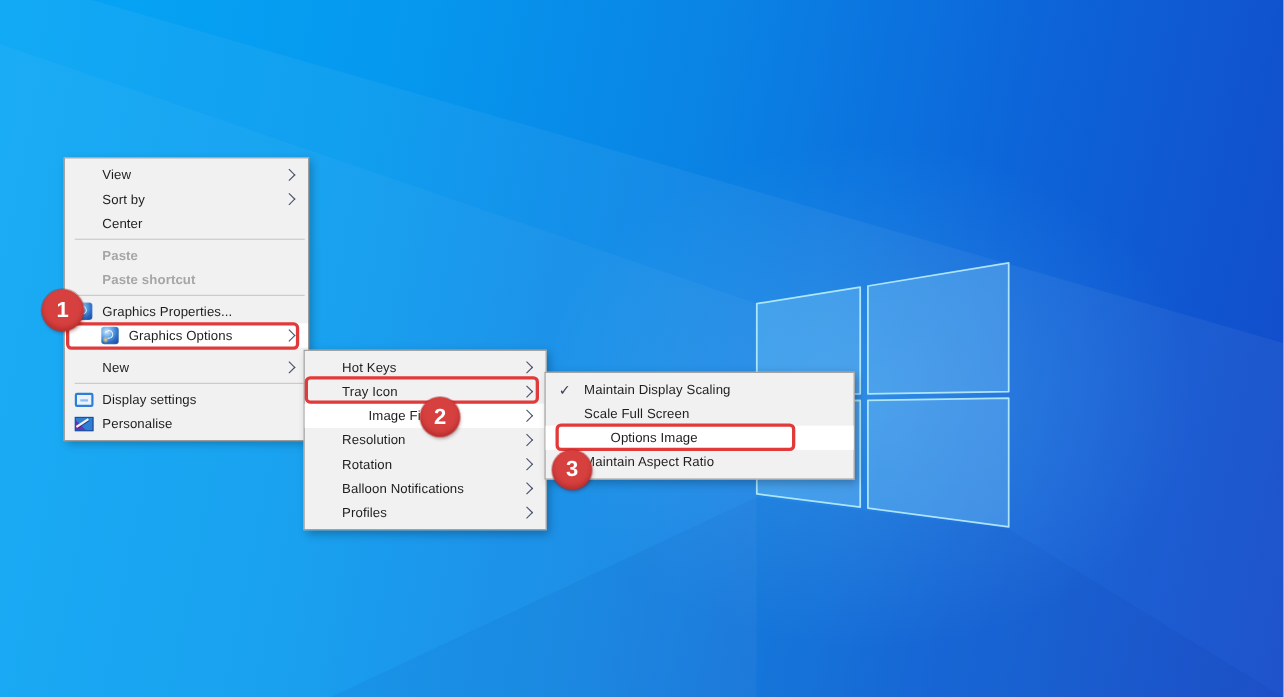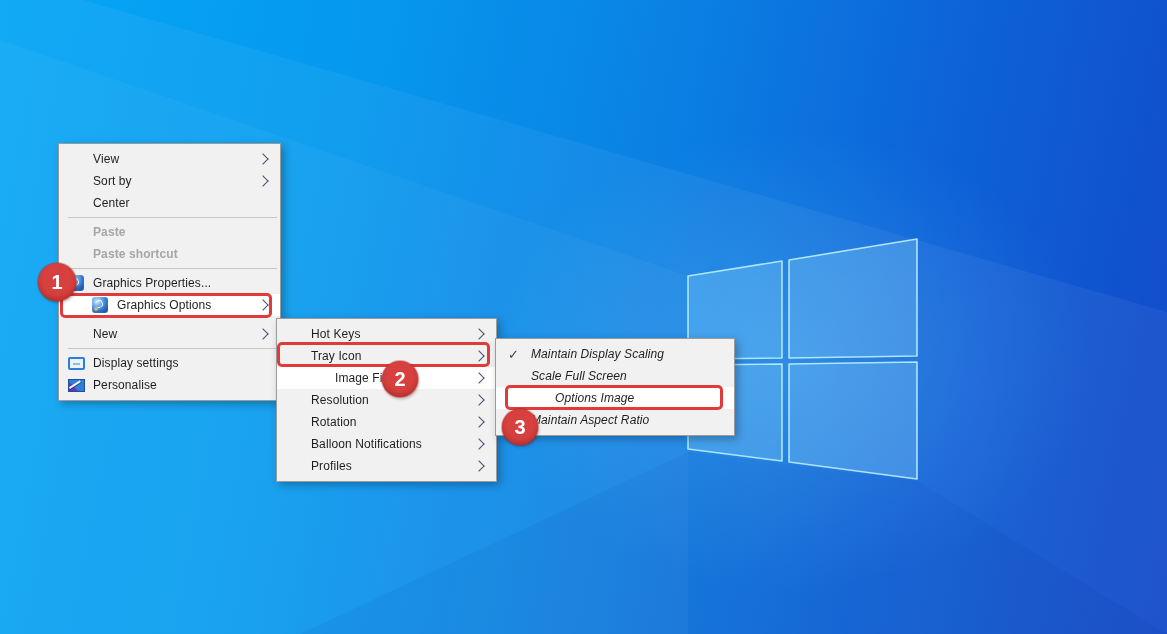--- a/index.html
+++ b/index.html
@@ -15,21 +15,21 @@
   .wedge{background:rgba(8,35,130,.06);
     clip-path:polygon(688px 452px,917px 481px,1167px 634px,300px 634px);}
   .glow{background:radial-gradient(ellipse 430px 330px at 790px 360px,rgba(130,215,255,.22),rgba(130,215,255,0) 70%);}
   .winlogo{position:absolute;left:0;top:0;width:1167px;height:634px;pointer-events:none;}
 
   
   .menu{position:absolute;background:#f1f1f1;border:1px solid #9b9b9b;
     box-shadow:3px 3px 8px rgba(0,0,0,.28);padding:4px 0;box-sizing:border-box;text-align:right;}
   #menu1{left:58px;top:143px;width:223px;z-index:10;}
   #menu2{left:276px;top:294px;width:221px;z-index:20;margin-top:24px;}
-  #menu3{left:495px;top:338px;width:240px;z-index:30;font-style:italic;}
+  #menu3{left:495px;top:338px;width:282px;z-index:30;}
   .mi{height:22px;display:flex;align-items:center;cursor:default;}
   .mi.highlighted{background:#ffffff;padding-left:24px;}
   .gutter{flex:0 0 34px;width:34px;display:flex;align-items:center;justify-content:center;}
   #menu3 .gutter{flex:0 0 35px;width:35px;}
   .lbl{font-size:12px;color:#1e1e1e;white-space:nowrap;letter-spacing:.1px;}
   .mi.disabled .lbl{color:#a6a6a6;font-weight:bold;}
   .arrow{width:7px;height:7px;border-top:1.4px solid #46506a;border-right:1.4px solid #46506a;
     transform:rotate(45deg);margin-left:auto;margin-right:13px;flex:0 0 auto;}
   .sep{border-top:1px solid #c7c7c7;margin:3px 3px 3px 9px;height:0;}
   .spacer{height:7px;}

